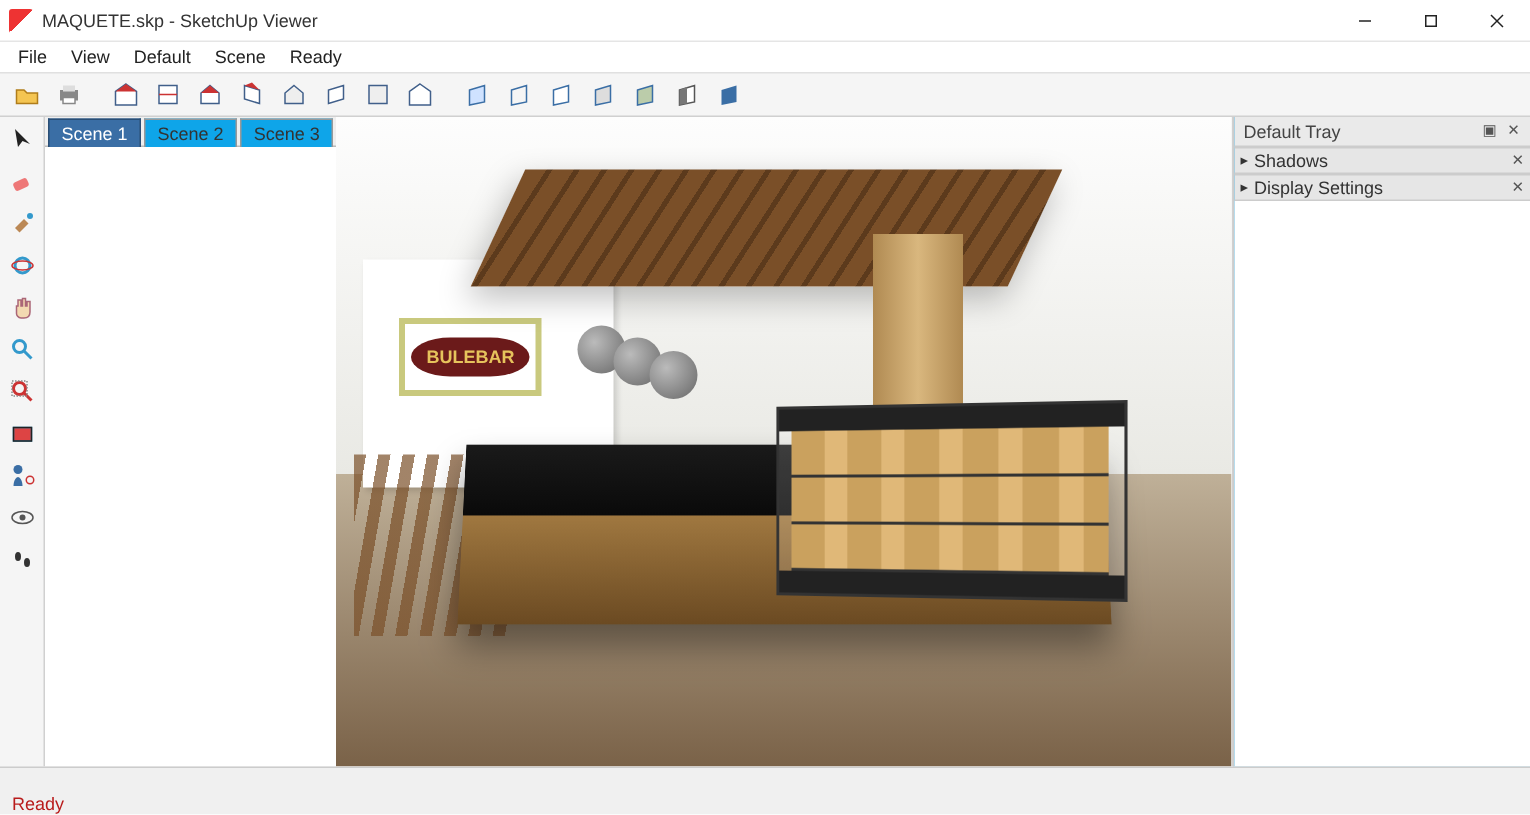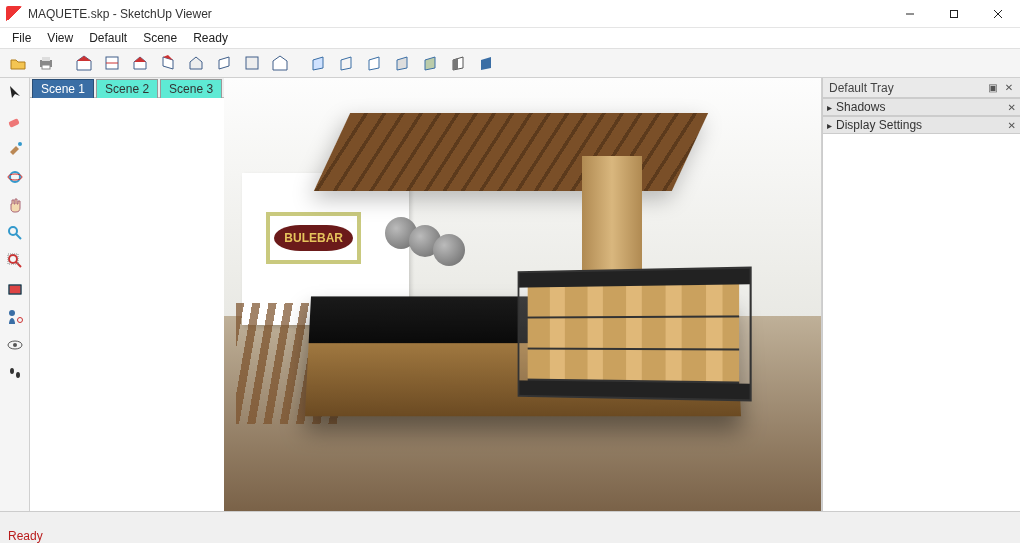--- a/index.html
+++ b/index.html
@@ -26,21 +26,21 @@
 
   
   .ltoolbar { width: 30px; background: #f5f5f5; border-right: 1px solid #d0d0d0; display: flex; flex-direction: column; align-items: center; padding: 4px 0; gap: 6px; }
   .lbtn { width: 22px; height: 22px; display: flex; align-items: center; justify-content: center; border-radius: 2px; }
 
   
   .centercol { flex: 1; display: flex; flex-direction: row; min-width: 0; border-right: 1px solid #d0d0d0; }
 
   
   .scenetabs { height: 20px; display: flex; align-items: flex-end; background: #efefef; border-bottom: 1px solid #bbb; padding-left: 2px; }
-  .stab { padding: 2px 8px; border: 1px solid #999; border-bottom: none; background: #5eead4; margin-right: 2px; position: relative; top: 1px; color: #333; }
+  .stab { padding: 2px 8px; border: 1px solid #999; border-bottom: none; background: #0ea5e9; margin-right: 2px; position: relative; top: 1px; color: #333; }
   .stab.active { background: #3a6ea5; color: #fff; border-color: #2a4e75; }
 
   
   .viewport { flex: 1; background: #fff; position: relative; overflow: hidden; }
   .vpimg { position: absolute; inset: 0; background:
       linear-gradient(#fdfdfd,#e9e9e4 55%, #bfb098 55%, #7a6248);
   }
   
   .ceiling { position:absolute; left:18%; top:8%; width:60%; height:18%;
     background: repeating-linear-gradient(100deg,#7a4f28 0 14px,#5c3a1c 14px 18px);

